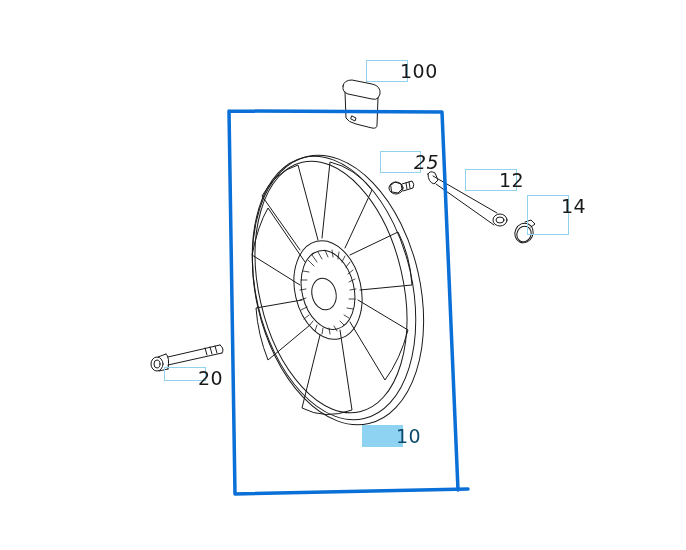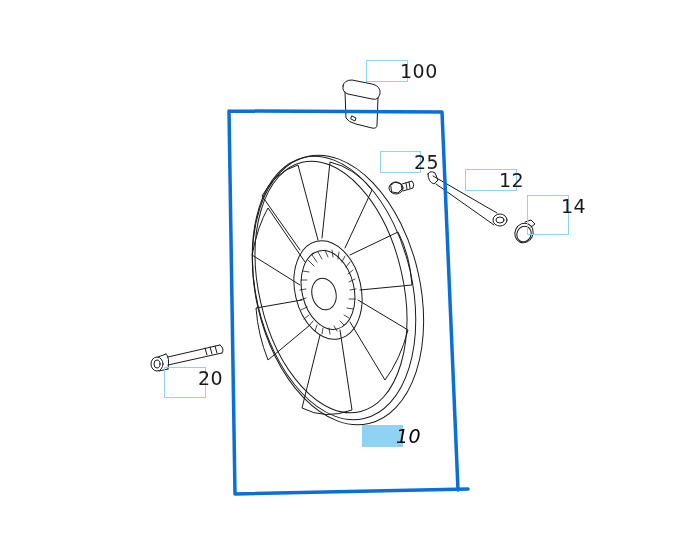--- a/index.html
+++ b/index.html
@@ -4,21 +4,21 @@
 <style>
   html, body { margin:0; padding:0; background:#ffffff; }
   body { width:686px; height:550px; position:relative; overflow:hidden; font-family:"DejaVu Sans", sans-serif; }
   #canvas { position:absolute; left:0; top:0; width:686px; height:550px; }
   .label {
     position:absolute; box-sizing:border-box;
     border:1px solid #8fd3ee; color:#1a1a1a;
     font-family:"DejaVu Sans", sans-serif; font-size:19px; line-height:20px;
     text-align:center; letter-spacing:0.5px; cursor:pointer;padding-left:33px;
   }
-  .label.active { background:#8fd3f2; border-color:#8fd3f2; color:#000000;font-style:italic; }
+  .label.active { background:#8fd3f2; border-color:#8fd3f2; color:#0c4a6e; }
 </style>
 </head>
 <body>
 
 <svg id="canvas" viewBox="0 0 686 550" xmlns="http://www.w3.org/2000/svg">
   <g fill="none" stroke="#1a1a1a" stroke-width="1" stroke-linejoin="round" stroke-linecap="round">
 
     <g>
       <path d="M343,86 Q344,80 352,80 L372,84 Q381,86 380,94 L378,98 Q376,100 372,99 L348,94 Q342,92 343,86 Z"></path>
       <path d="M345,92 L346,118 Q348,122 356,124 L372,128 Q377,129 377,125 L378,98"></path>
@@ -76,17 +76,17 @@
       <g stroke-width="0.8">
         <path d="M308,260 l6,6 M312,255 l5,7 M318,252 l4,7 M325,250 l3,7 M332,250 l1,7 M339,252 l-1,7 M345,256 l-3,6 M350,262 l-4,5 M353,270 l-5,4 M355,279 l-6,3 M356,289 l-6,1 M355,299 l-6,0 M353,309 l-6,-1 M349,318 l-5,-3 M344,325 l-4,-4 M337,331 l-3,-5 M330,334 l-1,-6 M322,334 l1,-6 M315,331 l2,-6 M309,326 l4,-5 M304,319 l5,-4 M301,310 l6,-3 M300,300 l6,-2 M300,290 l6,-1 M301,280 l6,0 M303,271 l6,1"></path>
       </g>
     </g>
   </g>
 
   <path d="M229,111 L442,112 L458,490 M468,489 L235,494 L229,111" fill="none" stroke="#0a6fd6" stroke-width="3.5" stroke-linejoin="round" stroke-linecap="round"></path>
 </svg>
 
 <div class="label" style="left:366px; top:60px; width:42px; height:22px;">100</div>
-<div class="label" style="left:380px; top:151px; width:41px; height:22px;">25</div>
+<div class="label" style="left:380px; top:151px; width:41px; height:22px;font-style:italic;">25</div>
 <div class="label" style="left:465px; top:169px; width:52px; height:22px;">12</div>
 <div class="label" style="left:527px; top:195px; width:42px; height:40px;">14</div>
-<div class="label" style="left:164px; top:367px; width:42px; height:31px;">20</div>
+<div class="label" style="left:164px; top:367px; width:42px; height:14px;">20</div>
 <div class="label active" style="left:362px; top:425px; width:41px; height:22px;">10</div>
 
 </body></html>

